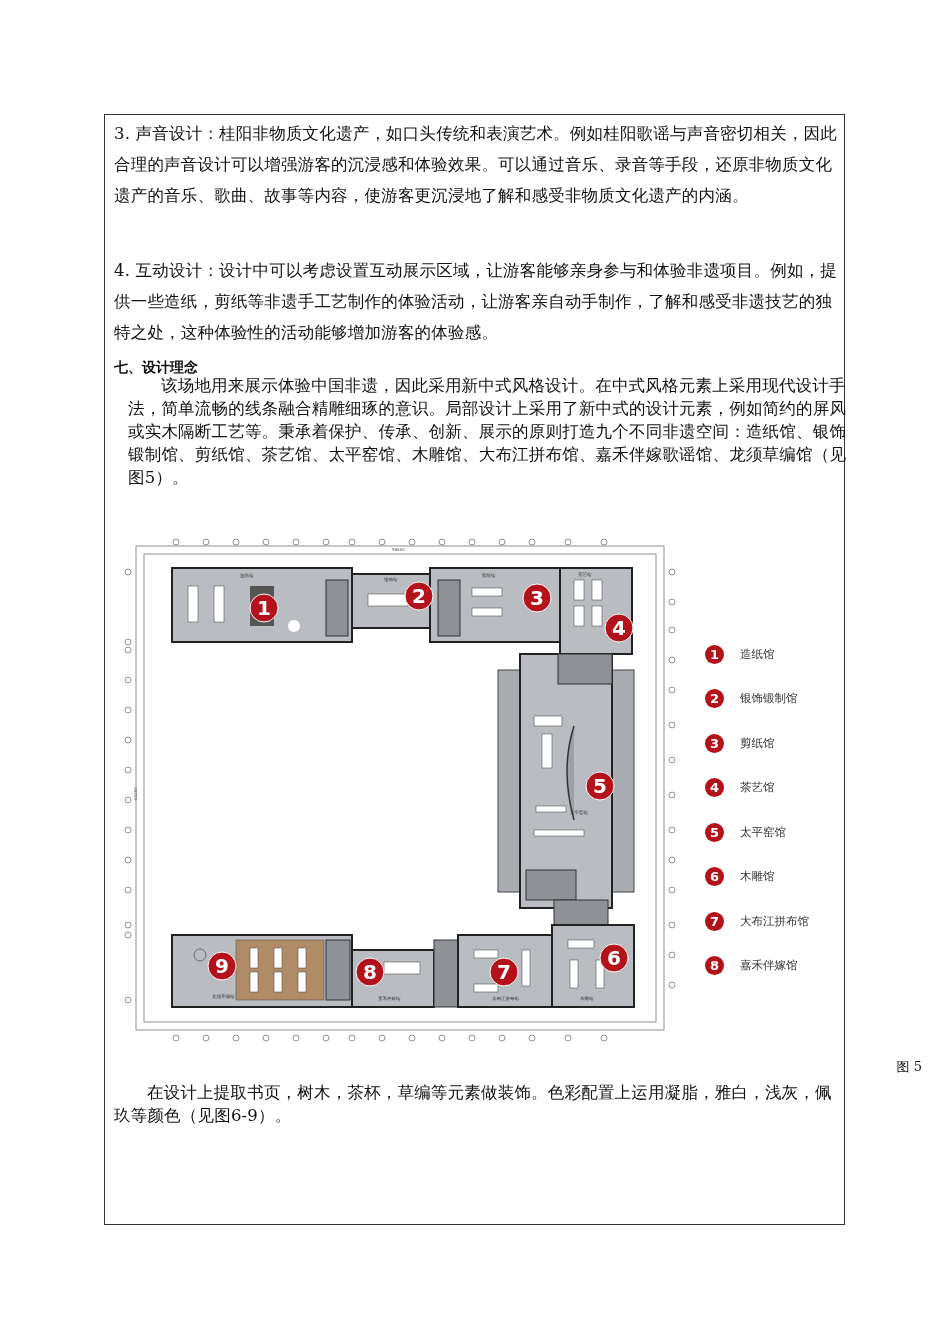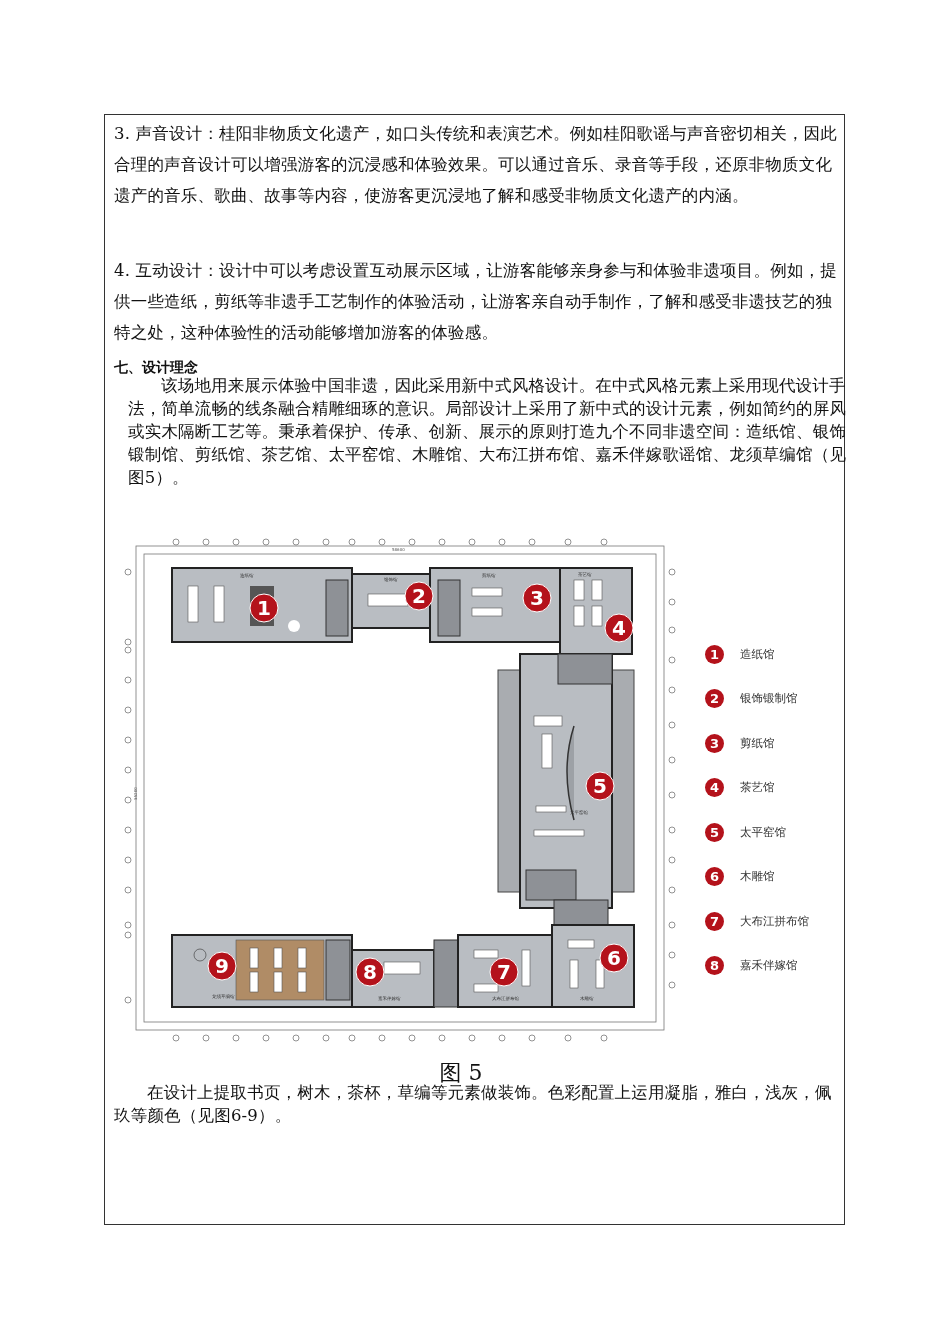--- a/index.html
+++ b/index.html
@@ -2,21 +2,21 @@
 <html><head>
 <meta charset="utf-8">
 <style>
   html, body { margin:0; padding:0; background:#ffffff; }
   body { width:950px; height:1344px; position:relative; font-family:"DejaVu Serif","Liberation Serif",serif; color:#111; }
   .frame { position:absolute; left:104px; top:114px; width:741px; height:1111px; border:1.5px solid #333; box-sizing:border-box; }
   .para { position:absolute; left:114px; width:724px; font-size:16.5px; letter-spacing:0.2px; }
   .list-para { line-height:31px; }
   .body-para { line-height:23px; text-indent:2em; }
   .heading { position:absolute; left:114px; top:359px; font-size:14px; font-weight:bold; font-family:"DejaVu Sans","Liberation Sans",sans-serif; }
-  .caption { position:absolute; left:0; width:922px; top:1058px; text-align:center; font-size:22px; }
+  .caption { position:absolute; left:0; width:922px; top:1058px; text-align:right; font-size:13px; }
   .figure { position:absolute; left:122px; top:530px; width:560px; height:520px; }
   .legend { position:absolute; left:705px; top:632px; width:130px; }
   .legend-item { display:flex; align-items:center; height:44.5px; }
   .badge { width:19px; height:19px; border-radius:50%; background:#b4121b; color:#fff; font-family:"DejaVu Sans","Liberation Sans",sans-serif; font-weight:bold; font-size:13px; display:flex; align-items:center; justify-content:center; margin-right:16px; }
   .legend-label { font-size:11.5px; color:#333; font-family:"DejaVu Serif","Liberation Serif",serif; }
   .svg-text { font-family:"DejaVu Sans","Liberation Sans",sans-serif; }
 </style>
 </head>
 <body>
 

